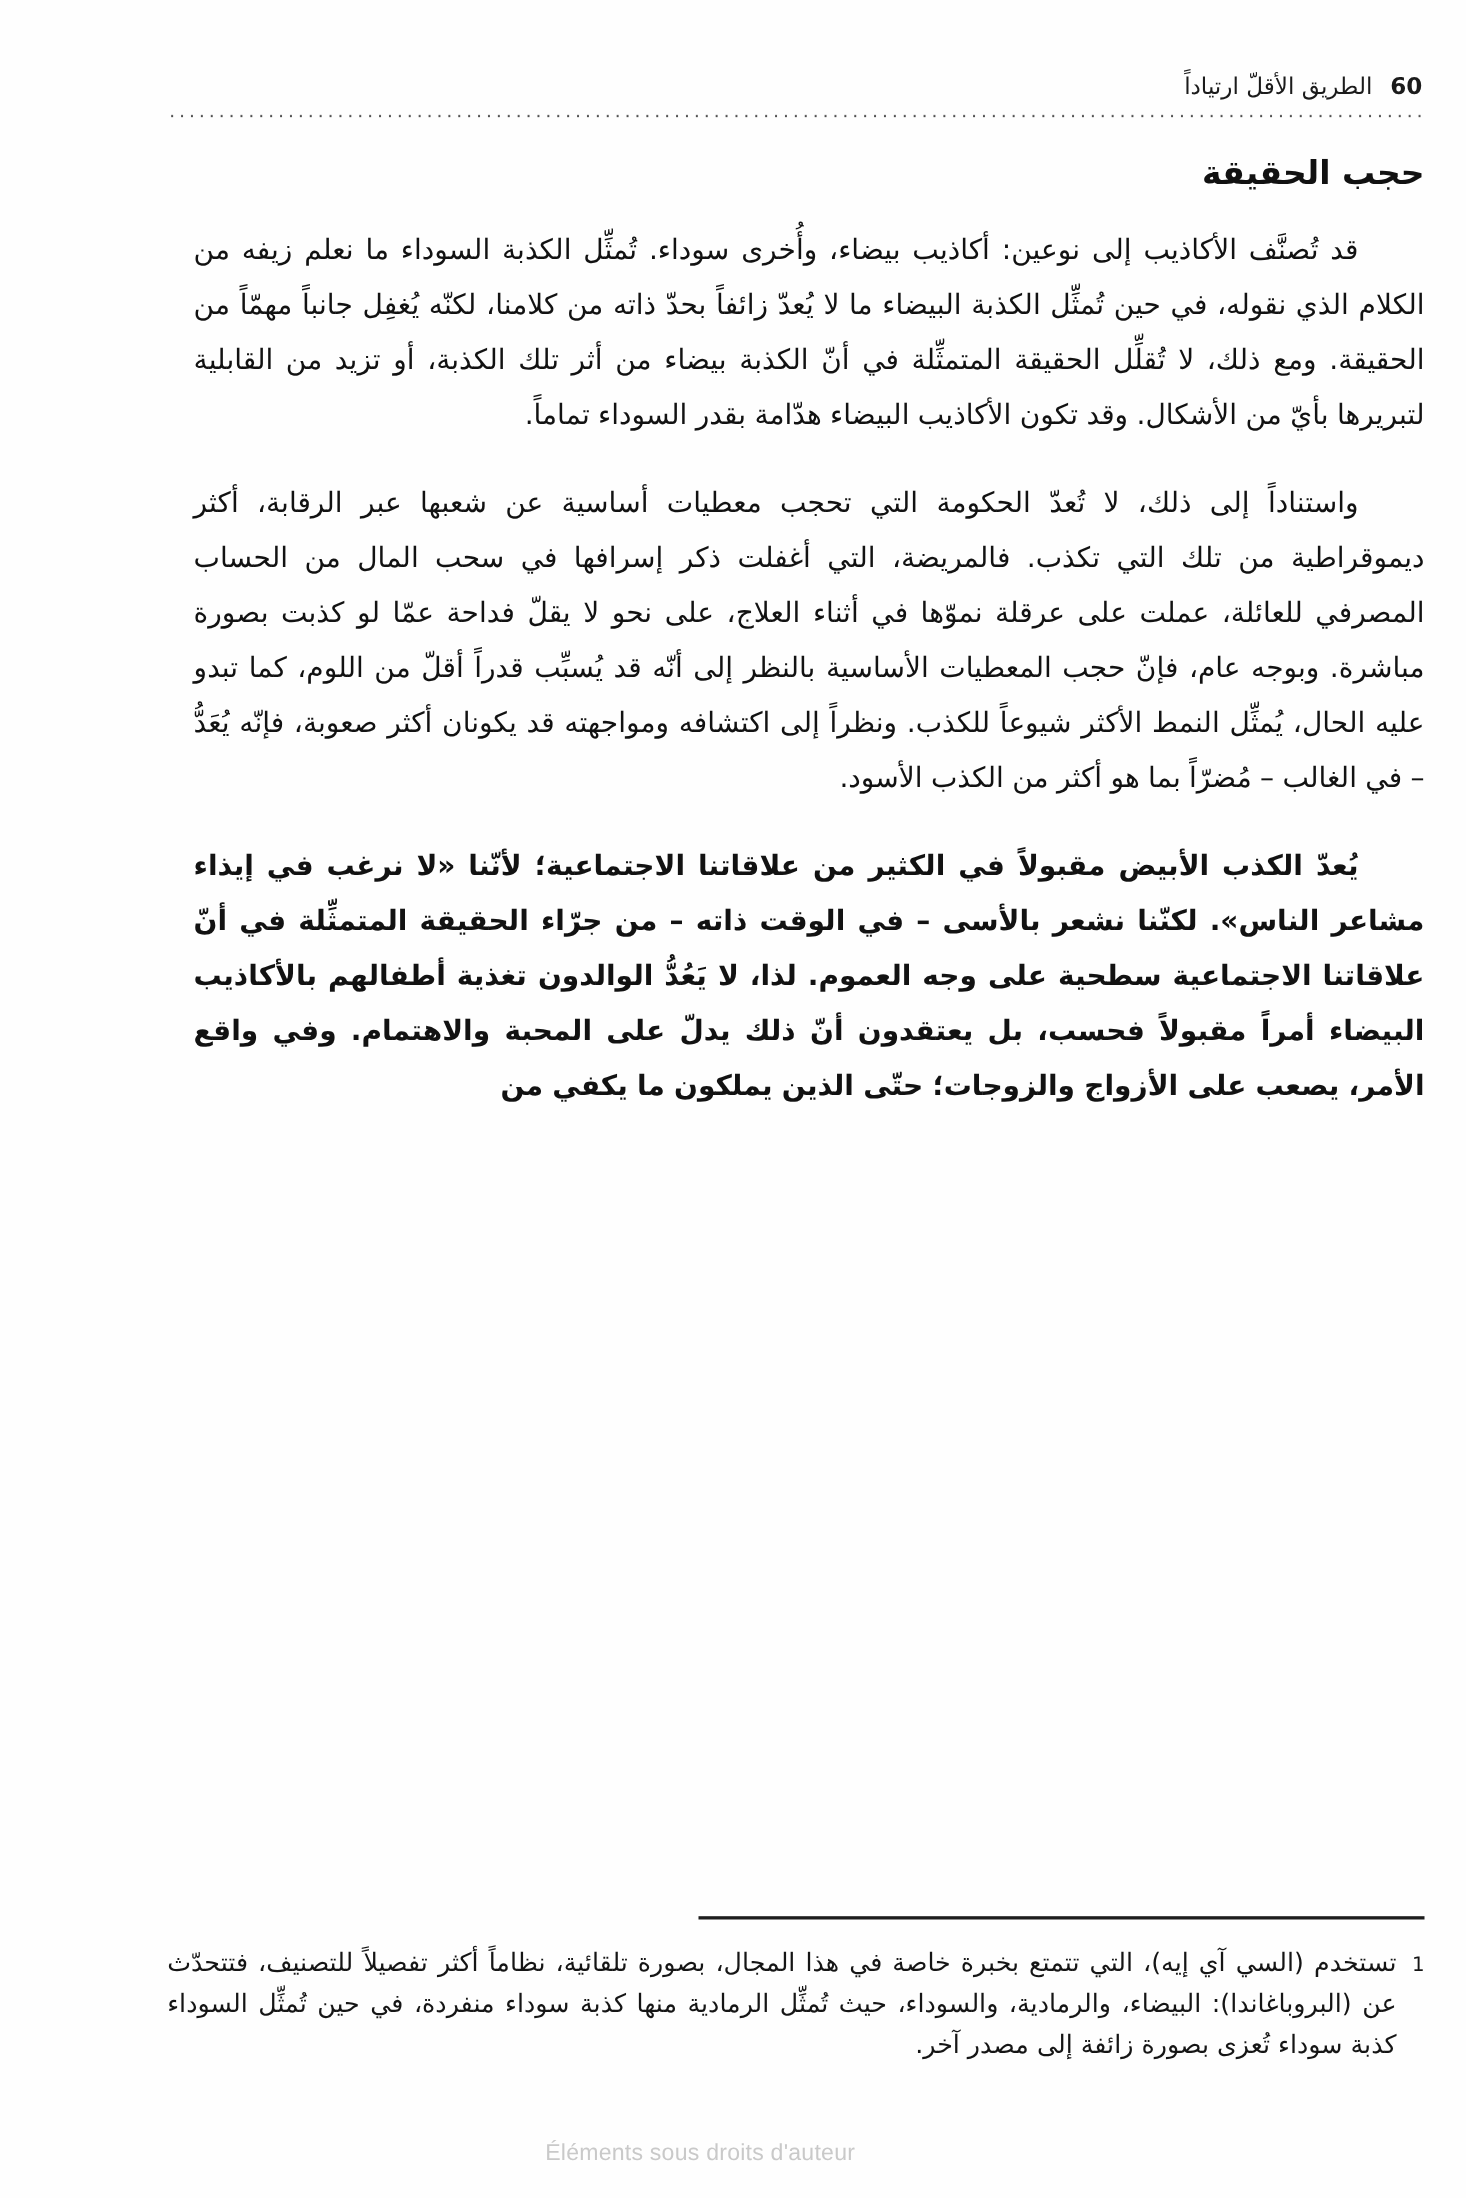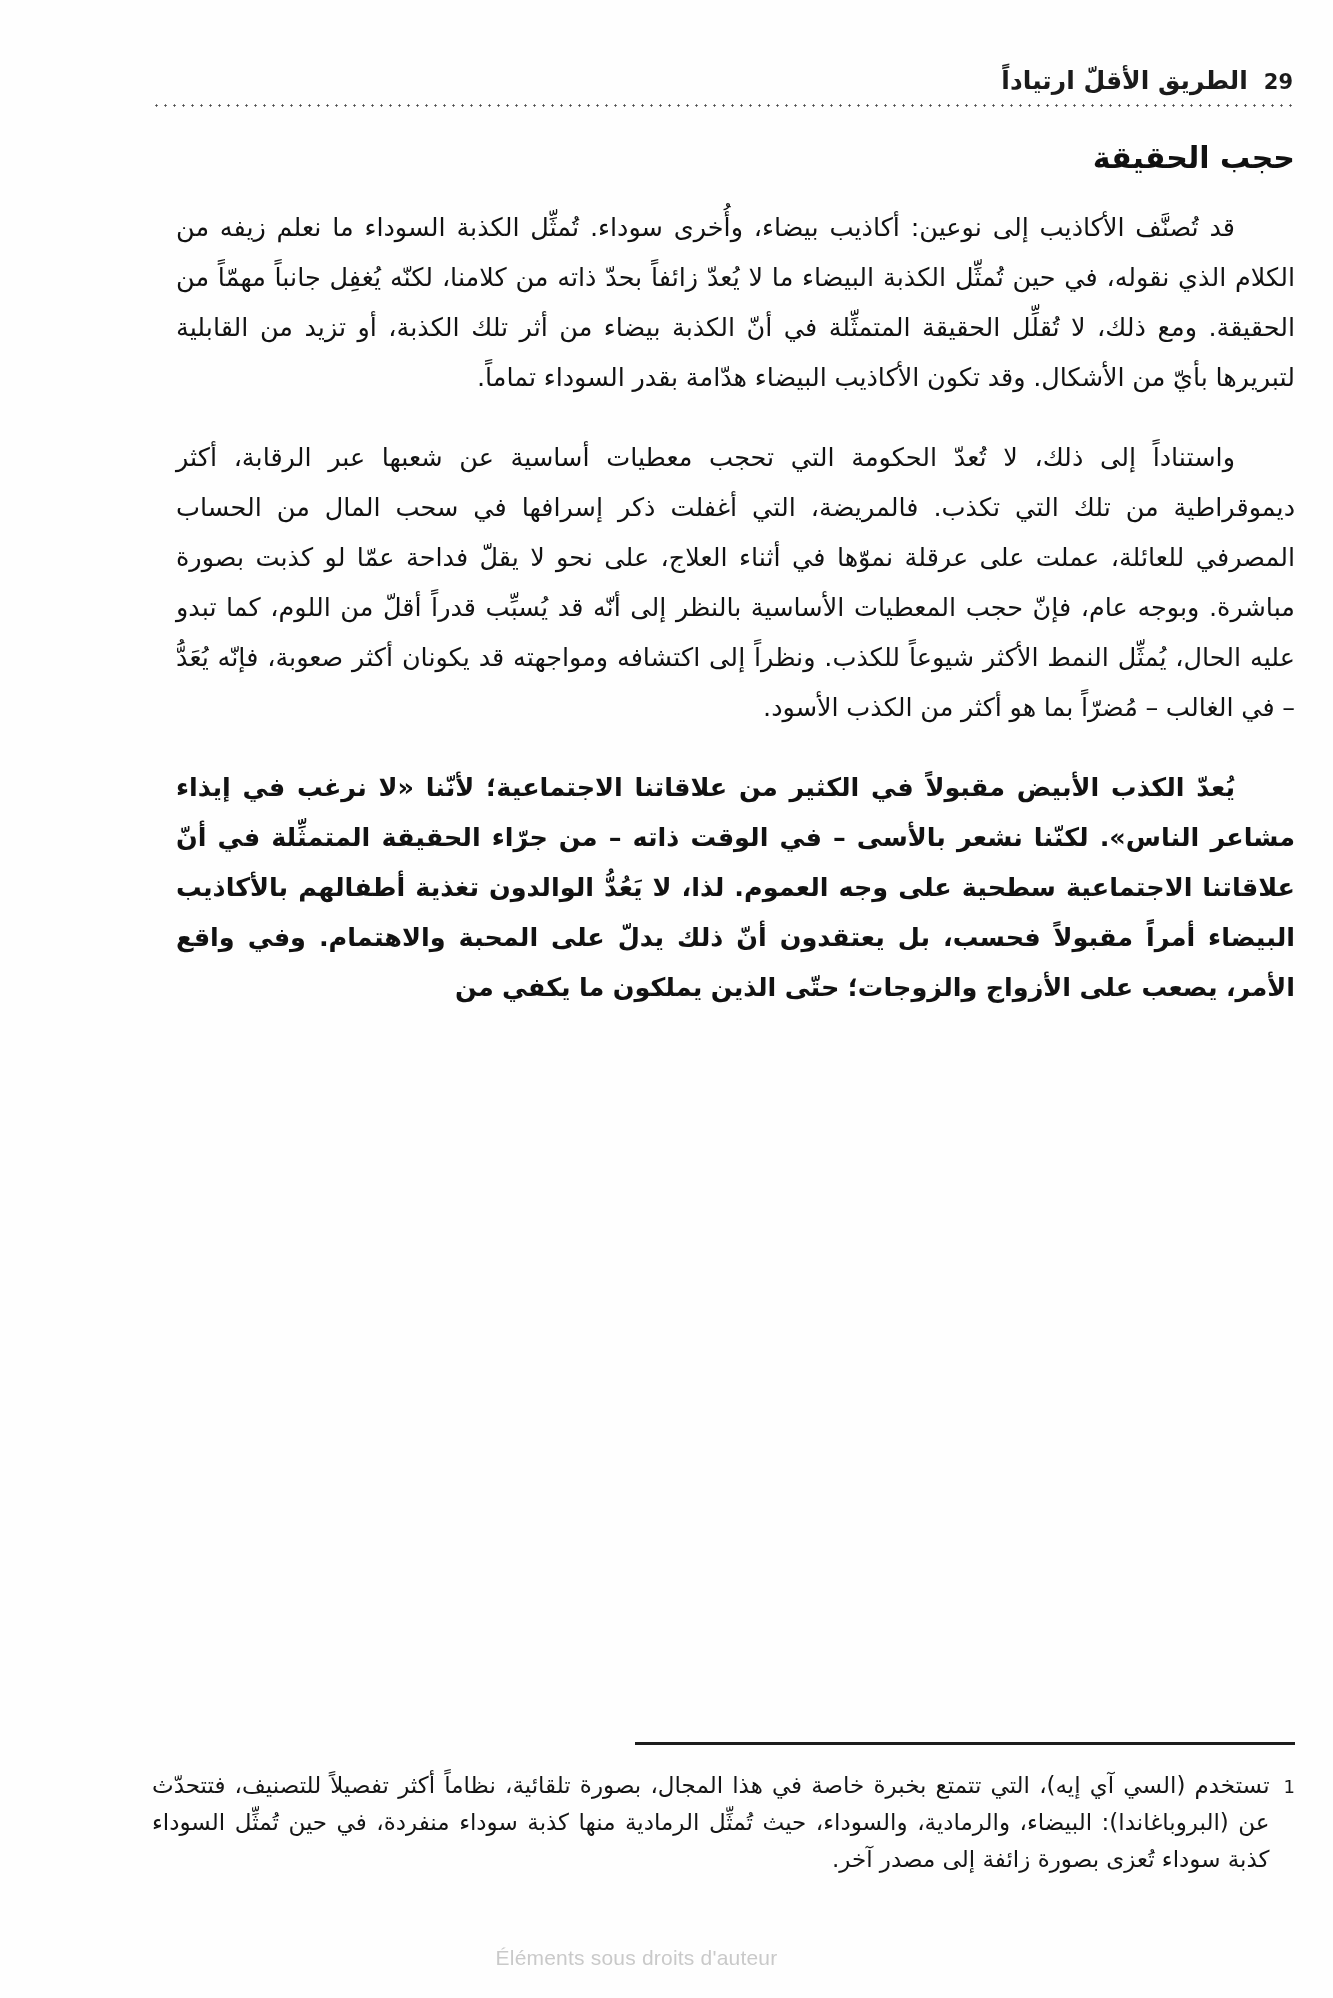--- a/index.html
+++ b/index.html
@@ -23,22 +23,22 @@
     right: 40px;
     left: 150px;
     display: flex;
     flex-direction: row;
     justify-content: flex-start;
     align-items: baseline;
     gap: 16px;
     direction: rtl;
   }
   .running-head-title {
-    font-size: 25px;
-    font-weight: bold;
+    font-size: 21px;
+    font-weight: normal;
     color: #1b1b1b;
     letter-spacing: 0px;
   }
   .page-number {
     font-size: 21px;
     font-weight: bold;
     color: #1b1b1b;
   }
 
   
@@ -140,21 +140,21 @@
     letter-spacing: 0.2px;
     padding-right: 60px;
   }
 </style>
 </head>
 <body>
 
 <div id="page">
 
   <div class="running-head">
-    <span class="page-number">29</span>
+    <span class="page-number">60</span>
     <span class="running-head-title">الطريق الأقلّ ارتياداً</span>
   </div>
 
   <div class="header-rule"></div>
 
   <div class="column">
 
     <h1 class="section-heading">حجب الحقيقة</h1>
 
     <p class="para indent-first"><span>قد تُصنَّف الأكاذيب إلى نوعين: أكاذيب بيضاء، وأُخرى سوداء. تُمثِّل الكذبة السوداء ما نعلم زيفه من الكلام الذي نقوله، في حين تُمثِّل الكذبة البيضاء ما لا يُعدّ زائفاً بحدّ ذاته من كلامنا، لكنّه يُغفِل جانباً مهمّاً من الحقيقة. ومع ذلك، لا تُقلِّل الحقيقة المتمثِّلة في أنّ الكذبة بيضاء من أثر تلك الكذبة، أو تزيد من القابلية لتبريرها بأيّ من الأشكال. وقد تكون الأكاذيب البيضاء هدّامة بقدر السوداء تماماً.</span></p>

